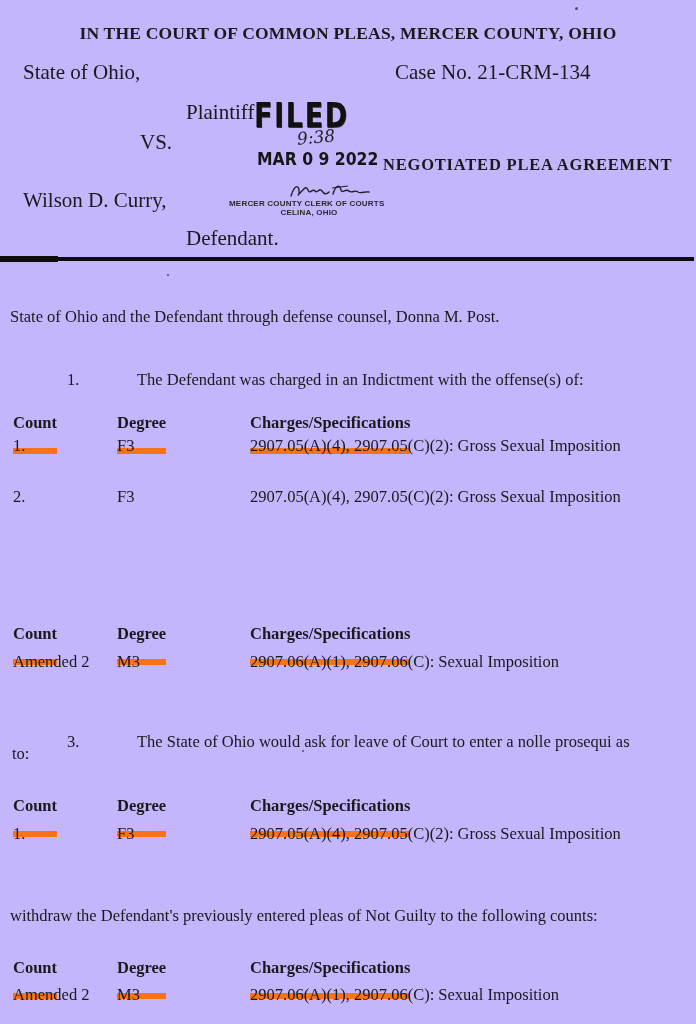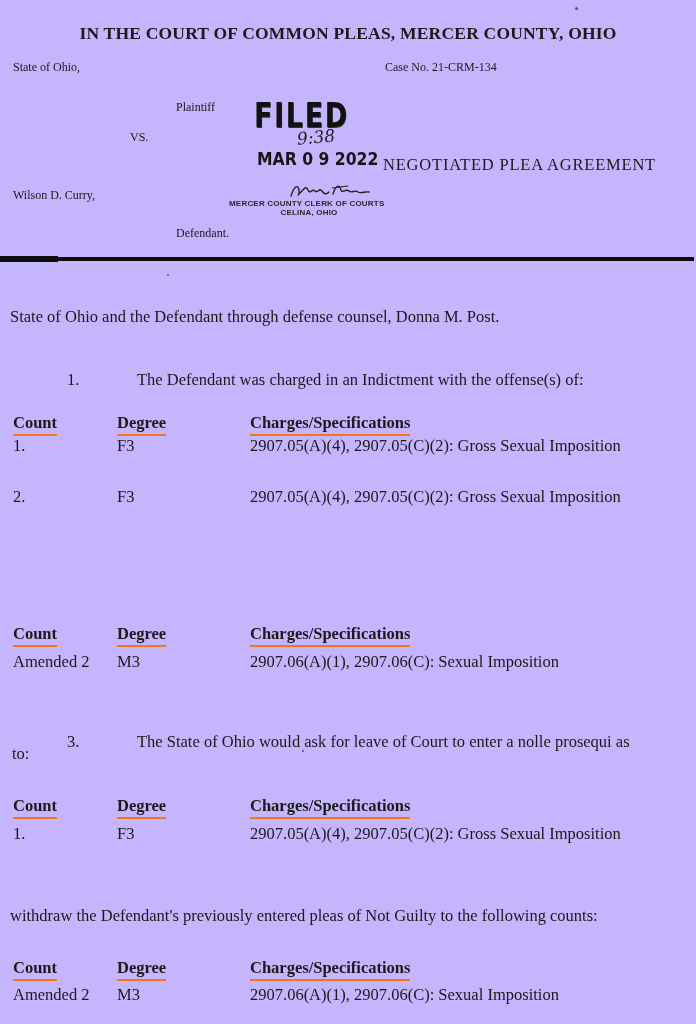--- a/index.html
+++ b/index.html
@@ -15,23 +15,23 @@
     color: #1a1a1a;
   }
   .abs { position: absolute; }
   .court-title {
     left: 0; top: 23px; width: 696px;
     text-align: center;
     font-weight: bold;
     font-size: 17.5px;
     letter-spacing: 0.2px;
   }
-  .body-text { font-size: 12px; white-space: nowrap; }
+  .body-text { font-size: 21px; white-space: nowrap; margin-left: 10px; }
   .doc-title {
-    font-weight: normal;
+    font-weight: bold;
     font-size: 16.5px;
     letter-spacing: 0.8px;
     white-space: nowrap;
   }
   
   .stamp-filed {
     font-family: "DejaVu Sans", sans-serif;
     font-weight: bold;
     font-size: 33px;
     letter-spacing: 2px;
@@ -73,22 +73,22 @@
   .trow {
     display: grid;
     grid-template-columns: 104px 133px 1fr;
     width: 678px;
     font-size: 16.5px;
     white-space: nowrap;
   }
   .thead { font-weight: bold; }
   .u {
     display: inline-block;
-    border-bottom: 2px solid #f97316;
-    padding-bottom: 1px;
+    border-bottom: 6px solid #f97316;
+    padding-bottom: 15px;
   }
   .speck {
     width: 3px; height: 3px;
     background: #3a3a3a;
     border-radius: 50%;
     opacity: 0.8;
   }
   .sig-svg { display: block; }
 </style>
 </head>

